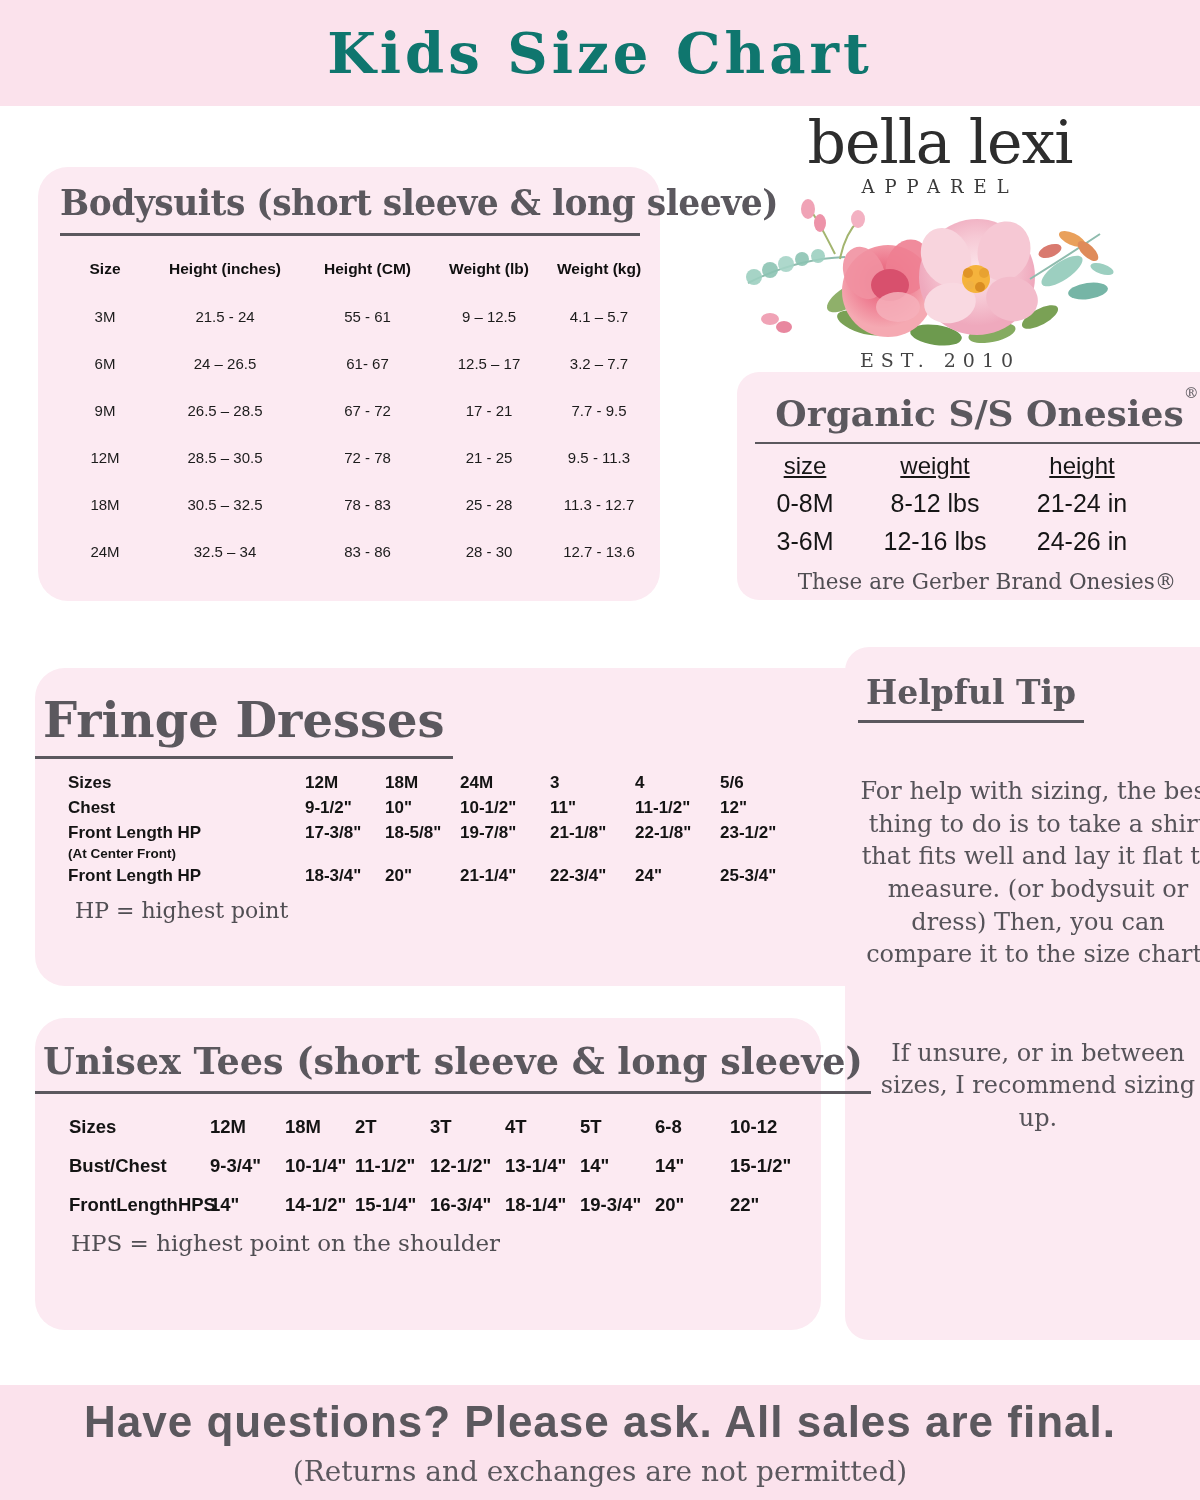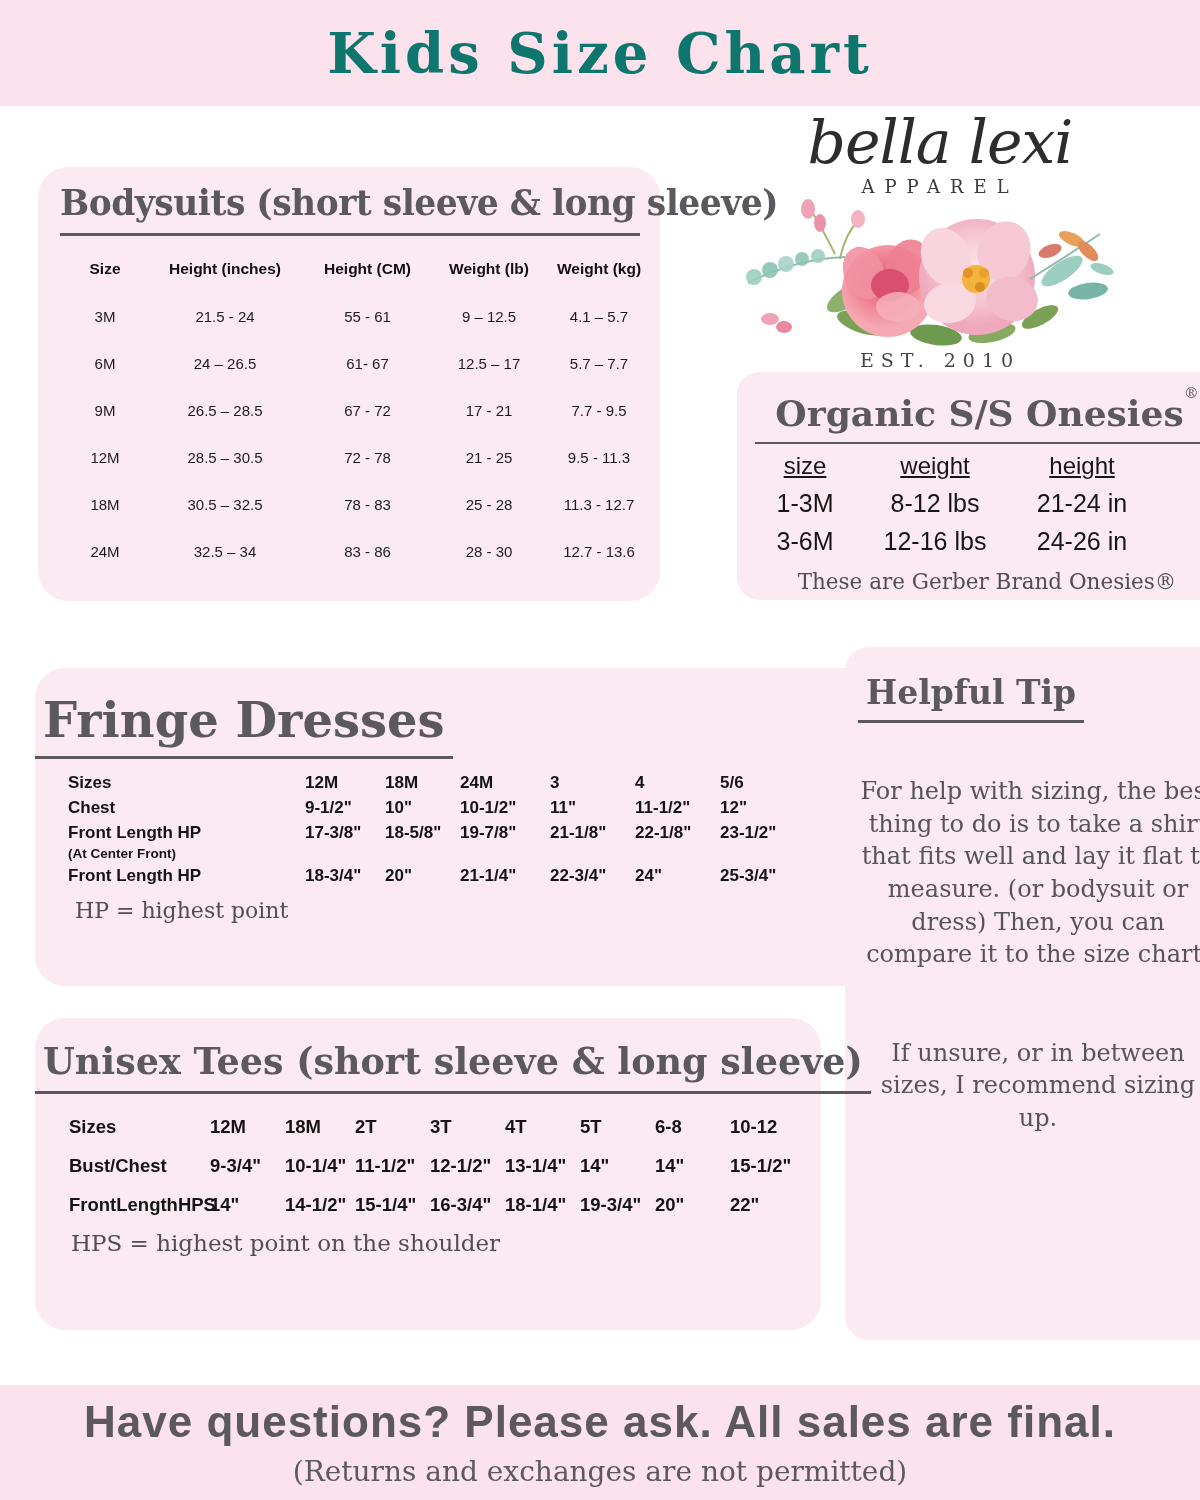--- a/index.html
+++ b/index.html
@@ -20,21 +20,21 @@
   
   .bodysuits{left:38px;top:167px;width:622px;height:434px;padding:16px 20px 0 22px;}
   .bodysuits h2{font-size:34.5px;white-space:nowrap;border-bottom:3px solid #5b585e;
                 padding-bottom:10px;letter-spacing:-0.5px;}
   .bs-row{display:grid;grid-template-columns:90px 150px 135px 108px 112px;text-align:center;}
   .bs-head{margin-top:24px;font-weight:700;font-size:15.5px;color:#101010;}
   .bs-data{margin-top:30px;font-size:15px;color:#1c1c1c;}
 
   
   .logo{position:absolute;left:740px;top:112px;width:400px;text-align:center;}
-  .logo-script{font-family:"DejaVu Serif",serif;font-style:italic;font-size:60px;color:#2d2d2d;
+  .logo-script{font-family:"DejaVu Serif",serif;font-size:60px;color:#2d2d2d;
                line-height:1;letter-spacing:-1px;}
   .logo-apparel{font-family:"DejaVu Serif",serif;font-size:18px;letter-spacing:10px;color:#3a3a3a;margin-top:4px;}
   .bouquet{display:block;margin:2px auto 0;}
   .logo-est{font-family:"DejaVu Serif",serif;font-size:19px;letter-spacing:7px;color:#454545;margin-top:0px;}
 
   
   .onesies{left:737px;top:372px;width:500px;height:228px;padding:12px 18px 0;border-radius:22px;}
   .onesies h2{font-size:36px;text-align:center;border-bottom:2px solid #5b585e;
               padding-bottom:8px;white-space:nowrap;}
   .onesies h2 sup{font-size:15px;vertical-align:28px;font-weight:400;}
@@ -97,21 +97,21 @@
             <span>21.5 - 24</span>
             <span>55 - 61</span>
             <span>9 – 12.5</span>
             <span>4.1 – 5.7</span>
           </div>
           <div class="bs-row bs-data">
             <span>6M</span>
             <span>24 – 26.5</span>
             <span>61- 67</span>
             <span>12.5 – 17</span>
-            <span>5.7 – 7.7</span>
+            <span>3.2 – 7.7</span>
           </div>
           <div class="bs-row bs-data">
             <span>9M</span>
             <span>26.5 – 28.5</span>
             <span>67 - 72</span>
             <span>17 - 21</span>
             <span>7.7 - 9.5</span>
           </div>
           <div class="bs-row bs-data">
             <span>12M</span>
@@ -212,21 +212,21 @@
 
   <section class="panel onesies">
     <h2 class="slab"><span>Organic S/S Onesies</span><sup>®</sup></h2>
     <div class="on-row on-head" id="on-head">
         <span>size</span>
         <span>weight</span>
         <span>height</span>
       </div>
     <div id="on-body">
         <div class="on-row on-data">
-          <span>1-3M</span>
+          <span>0-8M</span>
           <span>8-12 lbs</span>
           <span>21-24 in</span>
         </div>
         <div class="on-row on-data">
           <span>3-6M</span>
           <span>12-16 lbs</span>
           <span>24-26 in</span>
         </div>
       </div>
     <div class="on-note slab">These are Gerber Brand Onesies®</div>

